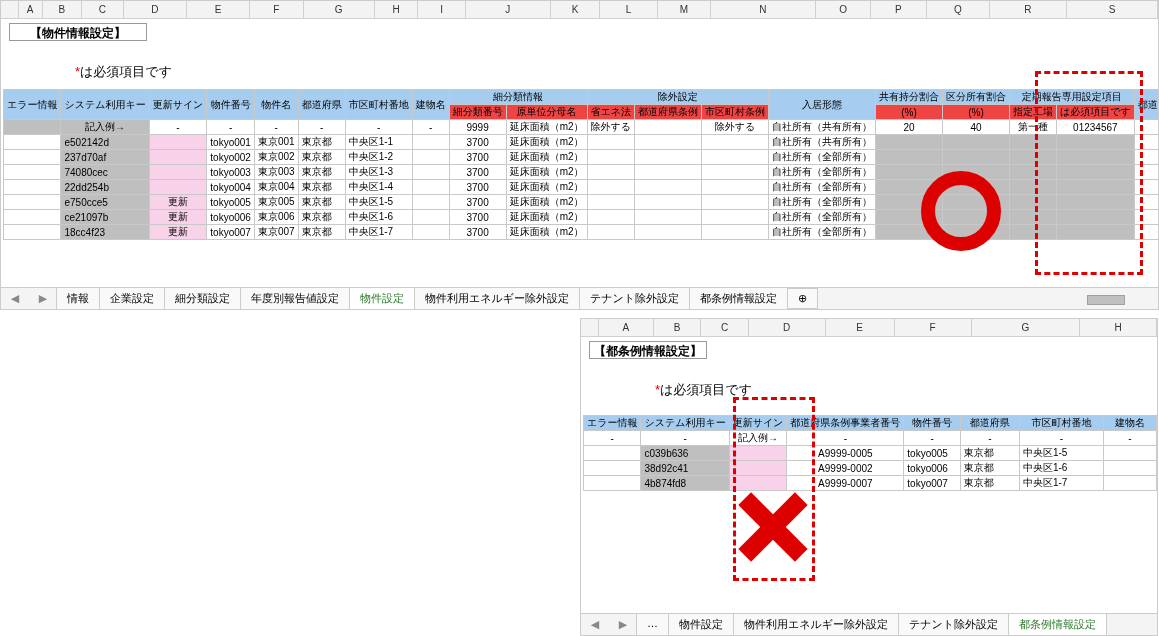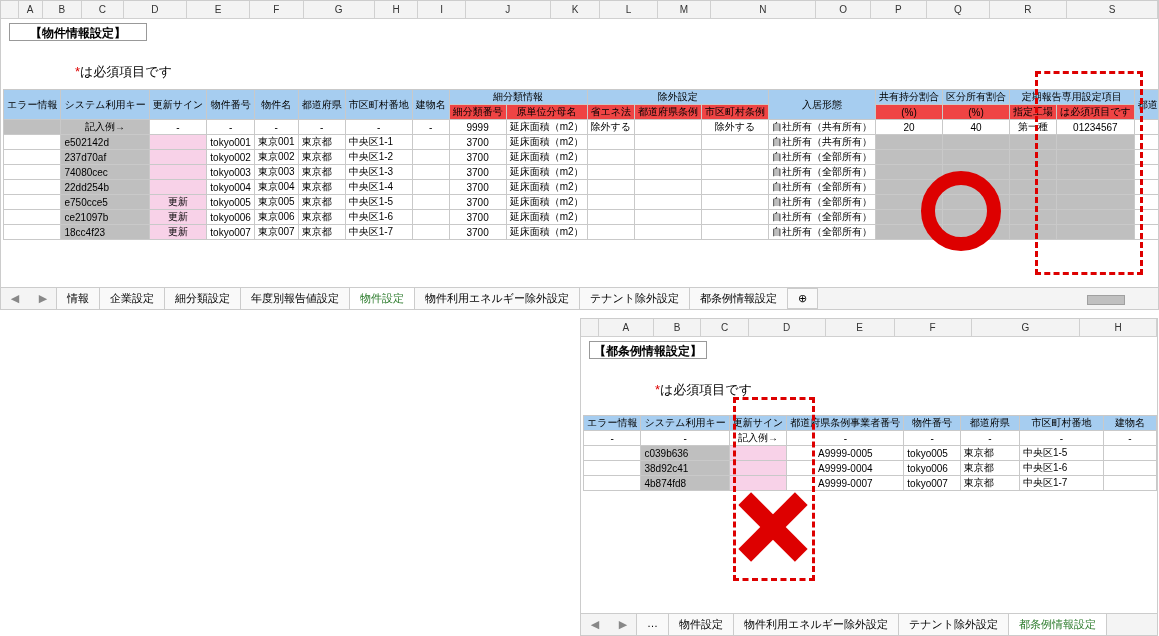--- a/index.html
+++ b/index.html
@@ -383,21 +383,21 @@
               <td class="lt center">A9999-0005</td>
               <td class="lt">tokyo005</td>
               <td class="lt">東京都</td>
               <td class="lt">中央区1-5</td>
               <td class="lt"></td>
             </tr>
             <tr>
               <td></td>
               <td class="graycell">38d92c41</td>
               <td class="pinkcell"></td>
-              <td class="lt center">A9999-0004</td>
+              <td class="lt center">A9999-0002</td>
               <td class="lt">tokyo006</td>
               <td class="lt">東京都</td>
               <td class="lt">中央区1-6</td>
               <td class="lt"></td>
             </tr>
             <tr>
               <td></td>
               <td class="graycell">4b874fd8</td>
               <td class="pinkcell"></td>
               <td class="lt center">A9999-0007</td>

